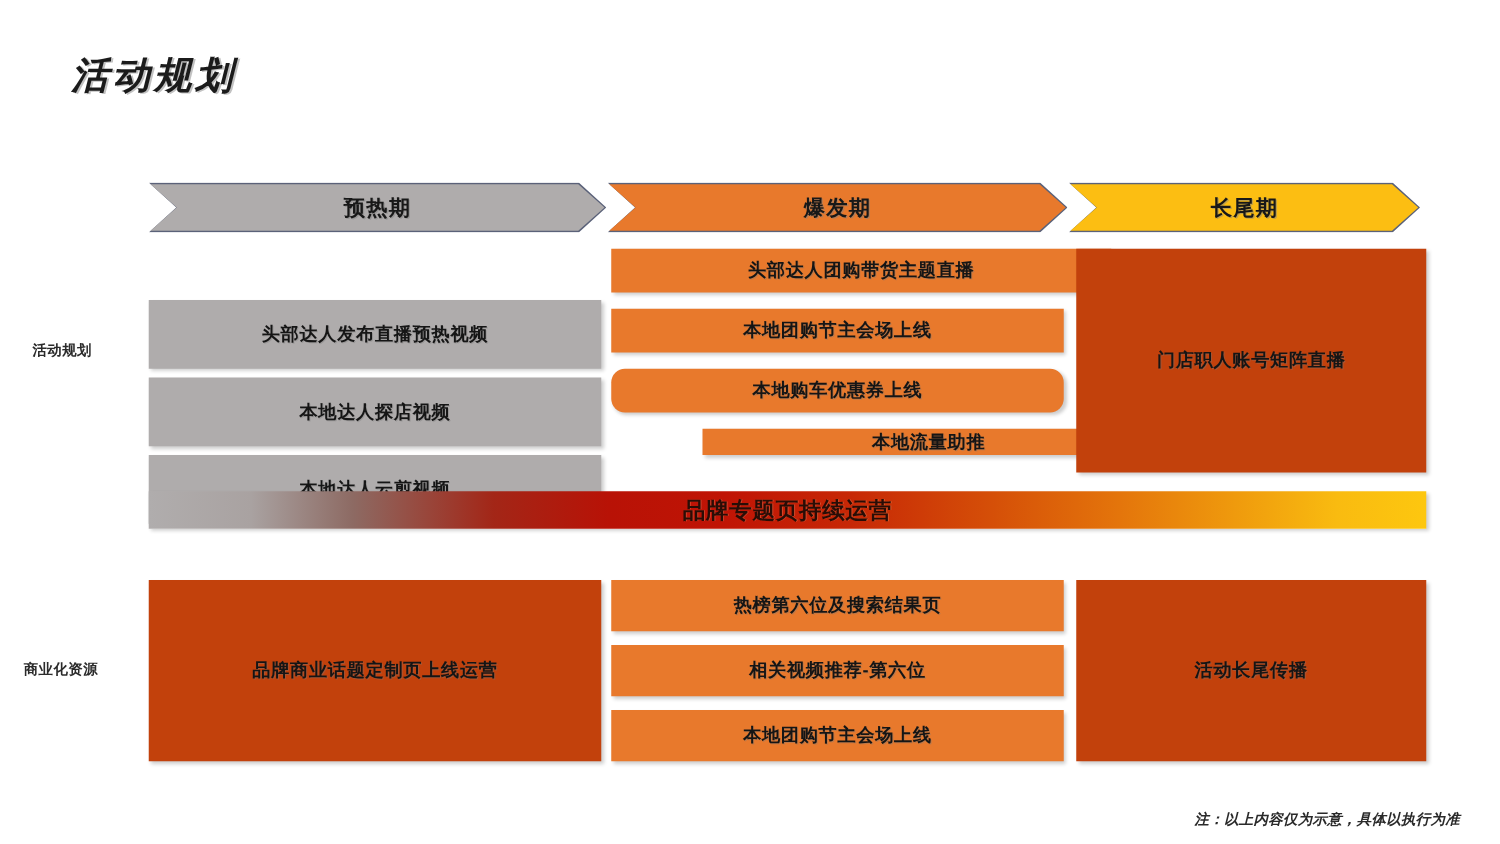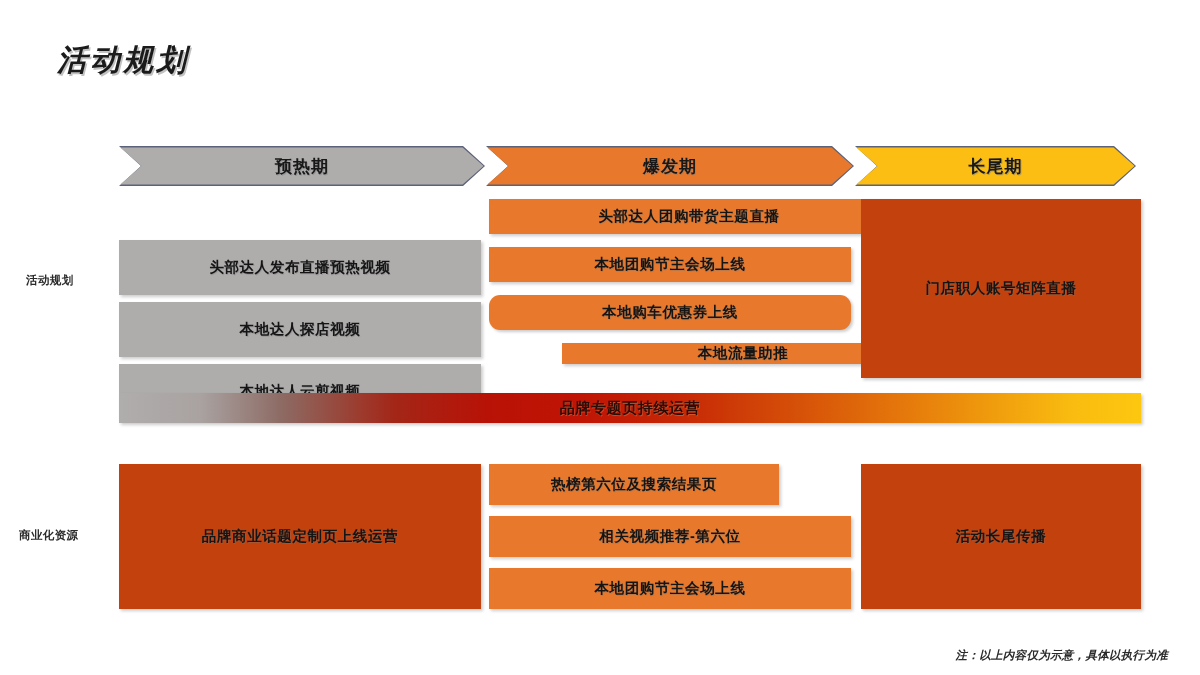--- a/index.html
+++ b/index.html
@@ -130,21 +130,21 @@
                 #c01405 45%,
                 #c72806 55%,
                 #d54f08 66%,
                 #e4750b 76%,
                 #ef9a0d 85%,
                 #f9bb10 93%,
                 #fdc70f 100%);
     box-shadow: 2px 2px 3px rgba(0,0,0,0.20);
   }
   #gradient-bar .box-label {
-    font-size: 15px;
+    font-size: 18px;
     color: #2a0d06;
     text-shadow: 0.7px 0.7px 0 rgba(255,200,150,0.25);
   }
 
   
   #footnote {
     position: absolute;
     right: 32px;
     top: 648px;
     font-size: 11.5px;
@@ -219,21 +219,21 @@
 <div id="gradient-bar">
   <span class="box-label">品牌专题页持续运营</span>
 </div>
 
 <div class="row-label" style="left:19px; top:528px;">商业化资源</div>
 
 <div class="box yellow" style="left:119px; top:464px; width:362px; height:145px;">
   <span class="box-label">品牌商业话题定制页上线运营</span>
 </div>
 
-<div class="box orange" style="left:489px; top:464px; width:290px; height:41px;">
+<div class="box orange" style="left:489px; top:464px; width:362px; height:41px;">
   <span class="box-label">热榜第六位及搜索结果页</span>
 </div>
 <div class="box orange" style="left:489px; top:516px; width:362px; height:41px;">
   <span class="box-label">相关视频推荐-第六位</span>
 </div>
 <div class="box orange" style="left:489px; top:568px; width:362px; height:41px;">
   <span class="box-label">本地团购节主会场上线</span>
 </div>
 
 <div class="box yellow" style="left:861px; top:464px; width:280px; height:145px;">

